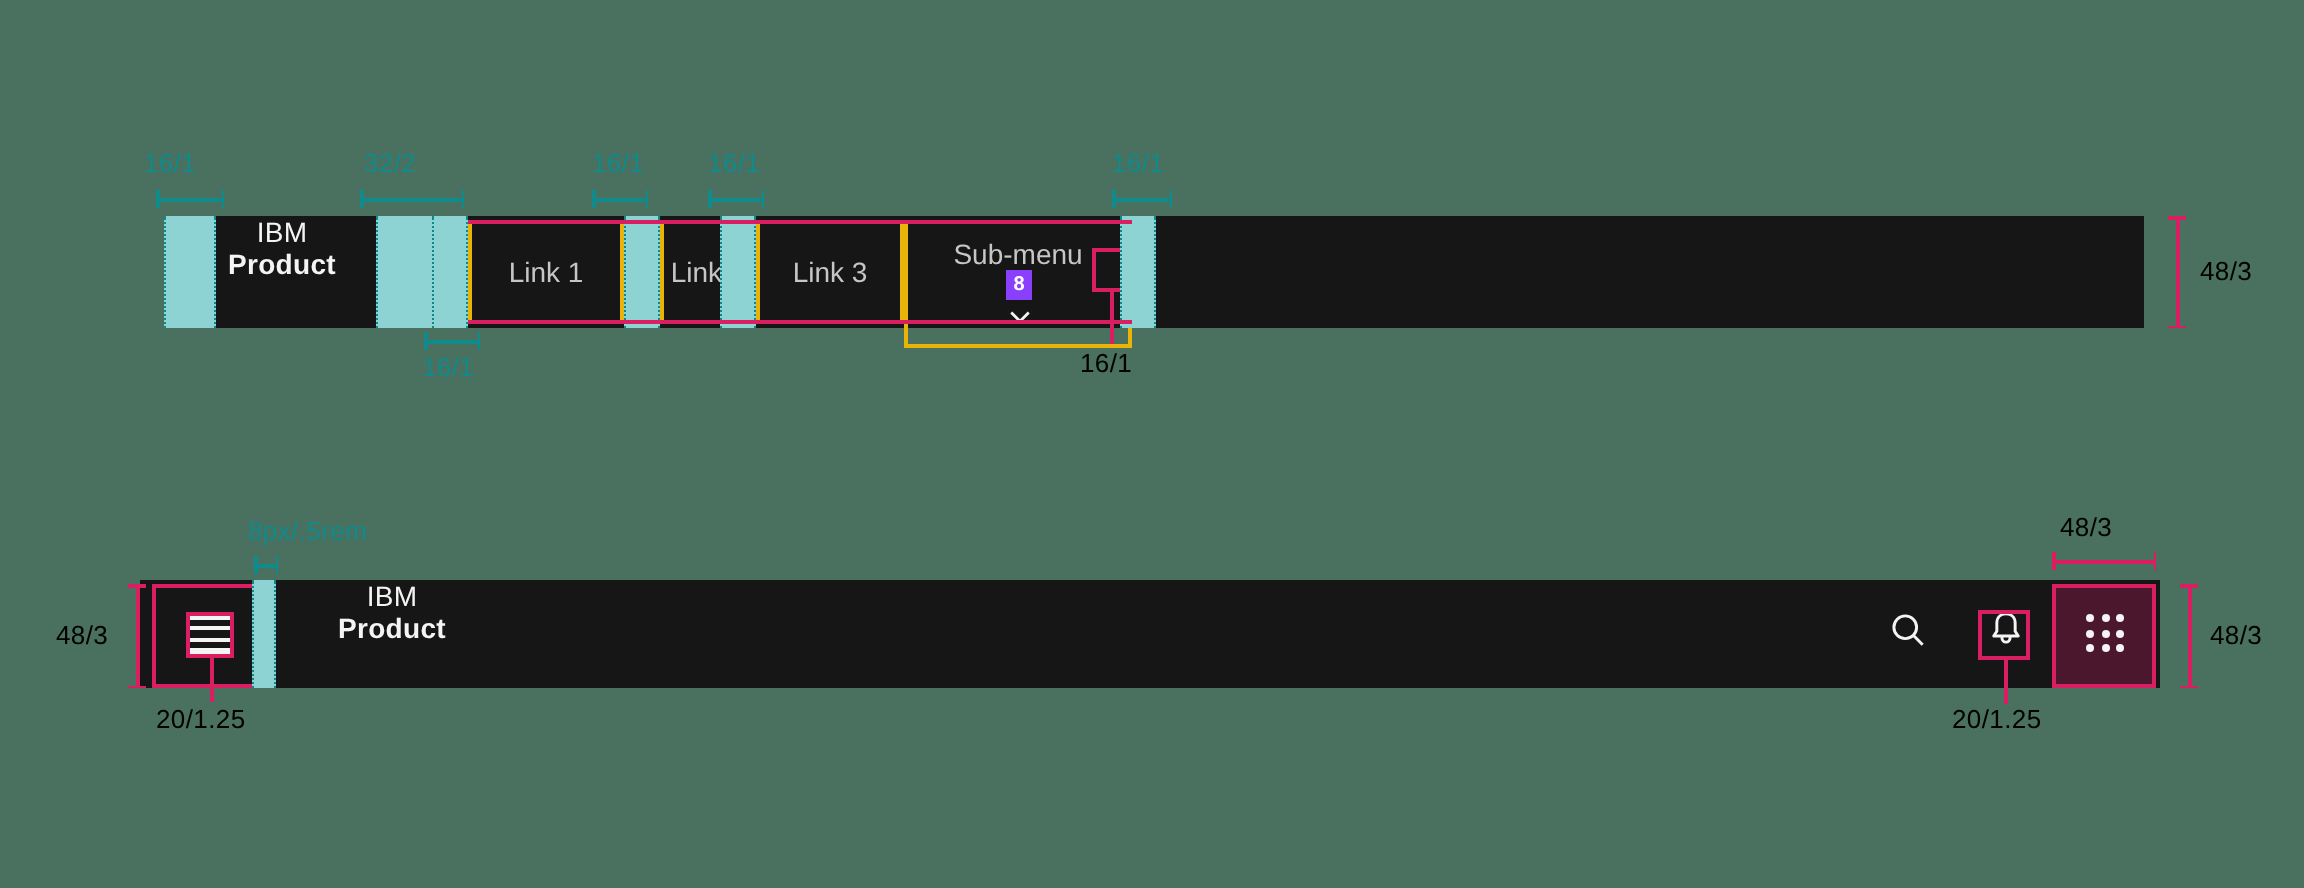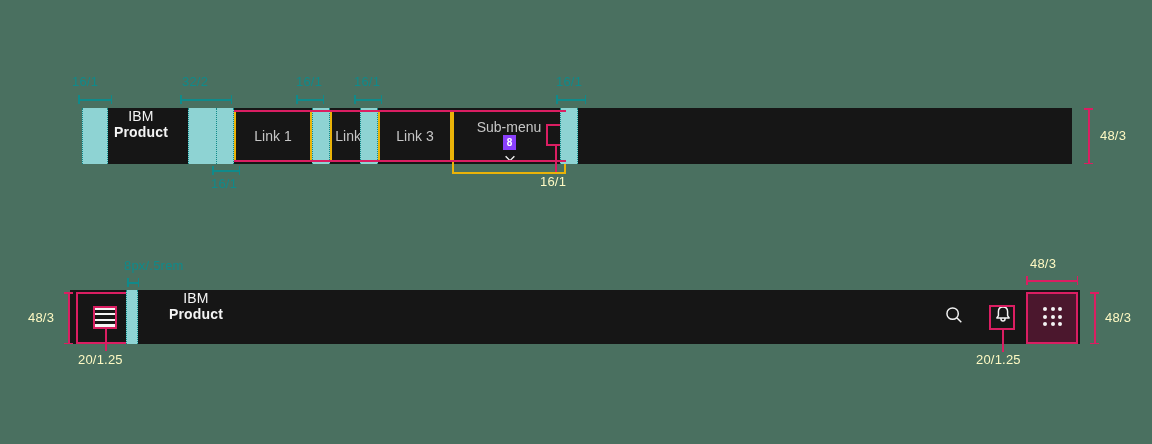--- a/index.html
+++ b/index.html
@@ -51,21 +51,21 @@
 
   
   .ann-label{
     position:absolute;
     font-size:13px;
     font-weight:400;
     white-space:nowrap;
     letter-spacing:.2px;
   }
   .ann-label.teal{color:#108a8a;}
-  .ann-label.pink{color:#fef9c3;}
+  .ann-label.pink{color:#000000;}
 
   
   .hbrk{position:absolute;height:9px;}
   .hbrk .line{position:absolute;left:0;right:0;top:4px;height:1.5px;}
   .hbrk .cap{position:absolute;top:0;width:1.5px;height:9px;}
   .hbrk .cap.l{left:0;} .hbrk .cap.r{right:0;}
   .hbrk.teal .line,.hbrk.teal .cap{background:#108a8a;}
   .hbrk.pink .line,.hbrk.pink .cap{background:#da1e62;}
 
   

